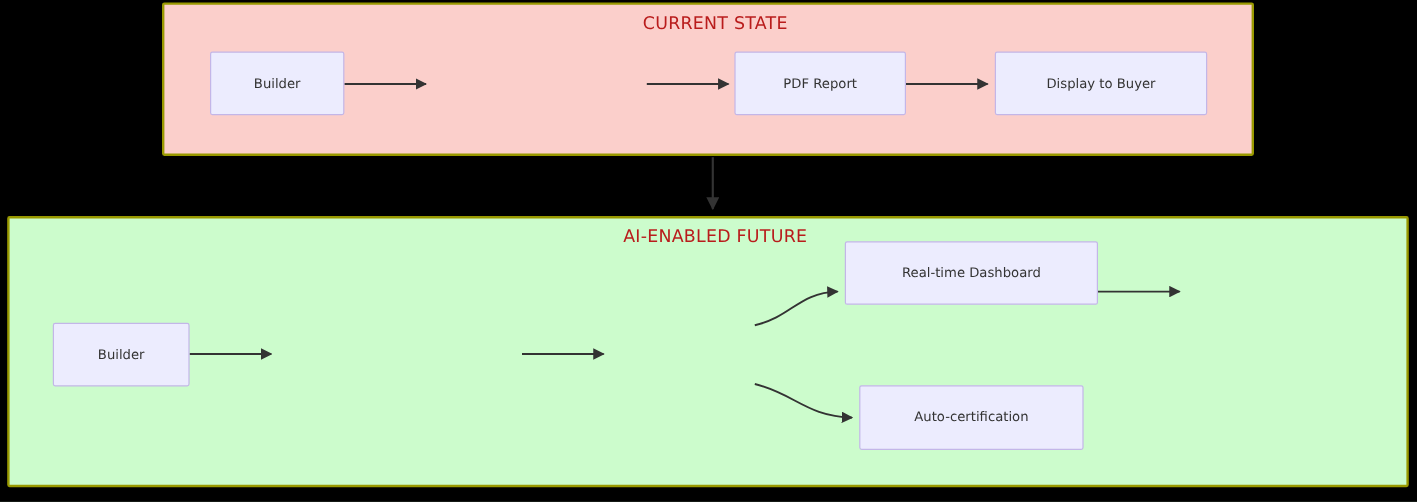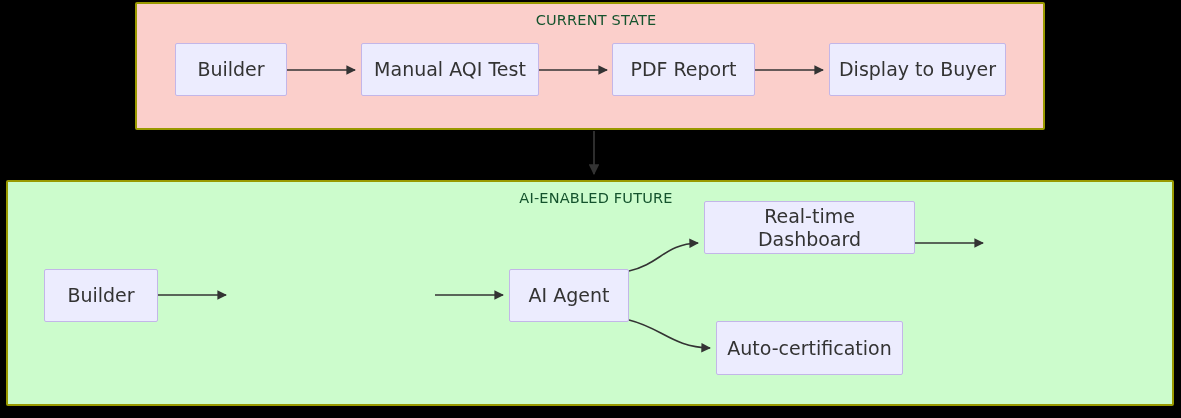--- a/index.html
+++ b/index.html
@@ -36,35 +36,35 @@
     background: #CCFCCC;
   }
   .subgraph-title {
     position: absolute;
     left: 0;
     right: 0;
     top: 8px;
     text-align: center;
     font-size: 14.5px;
     letter-spacing: 0.2px;
-    color: #14532d;
+    color: #b91c1c;
     white-space: nowrap;
     margin-left: 12px;
   }
   .node {
     position: absolute;
     box-sizing: border-box;
     background: #ECECFE;
     border: 1.4px solid #C3B6E8;
     border-radius: 2px;
     display: flex;
     align-items: center;
     justify-content: center;
     color: #333333;
-    font-size: 19px;
+    font-size: 11px;
     text-align: center;
     line-height: 1.2;
     padding: 0 8px;
   }
   #edges {
     position: absolute;
     left: 0;
     top: 0;
     width: 1181px;
     height: 418px;
@@ -103,35 +103,29 @@
     <path d="M 629 271 C 660 264 665 244 698 243" fill="none" stroke="#333333" stroke-width="1.6" marker-end="url(#arrow)"></path>
 
     <path d="M 629 320 C 662 328 672 347 710 348" fill="none" stroke="#333333" stroke-width="1.6" marker-end="url(#arrow)"></path>
 
     <line x1="915" y1="243" x2="983" y2="243" stroke="#333333" stroke-width="1.6" marker-end="url(#arrow)"></line>
   </svg>
 
   <div class="node" style="left:175px; top:43px; width:112px; height:53px;">
     <span>Builder</span>
   </div>
-  <div class="node" style="left:361px; top:43px; width:178px; height:53px;">
-    <span>Manual AQI Test</span>
-  </div>
   <div class="node" style="left:612px; top:43px; width:143px; height:53px;">
     <span>PDF Report</span>
   </div>
   <div class="node" style="left:829px; top:43px; width:177px; height:53px;">
     <span>Display to Buyer</span>
   </div>
 
   <div class="node" style="left:44px; top:269px; width:114px; height:53px;">
     <span>Builder</span>
-  </div>
-  <div class="node" style="left:509px; top:269px; width:120px; height:53px;">
-    <span>AI Agent</span>
   </div>
   <div class="node" style="left:704px; top:201px; width:211px; height:53px;">
     <span>Real-time Dashboard</span>
   </div>
   <div class="node" style="left:716px; top:321px; width:187px; height:54px;">
     <span>Auto-certification</span>
   </div>
 
 </div>
 

